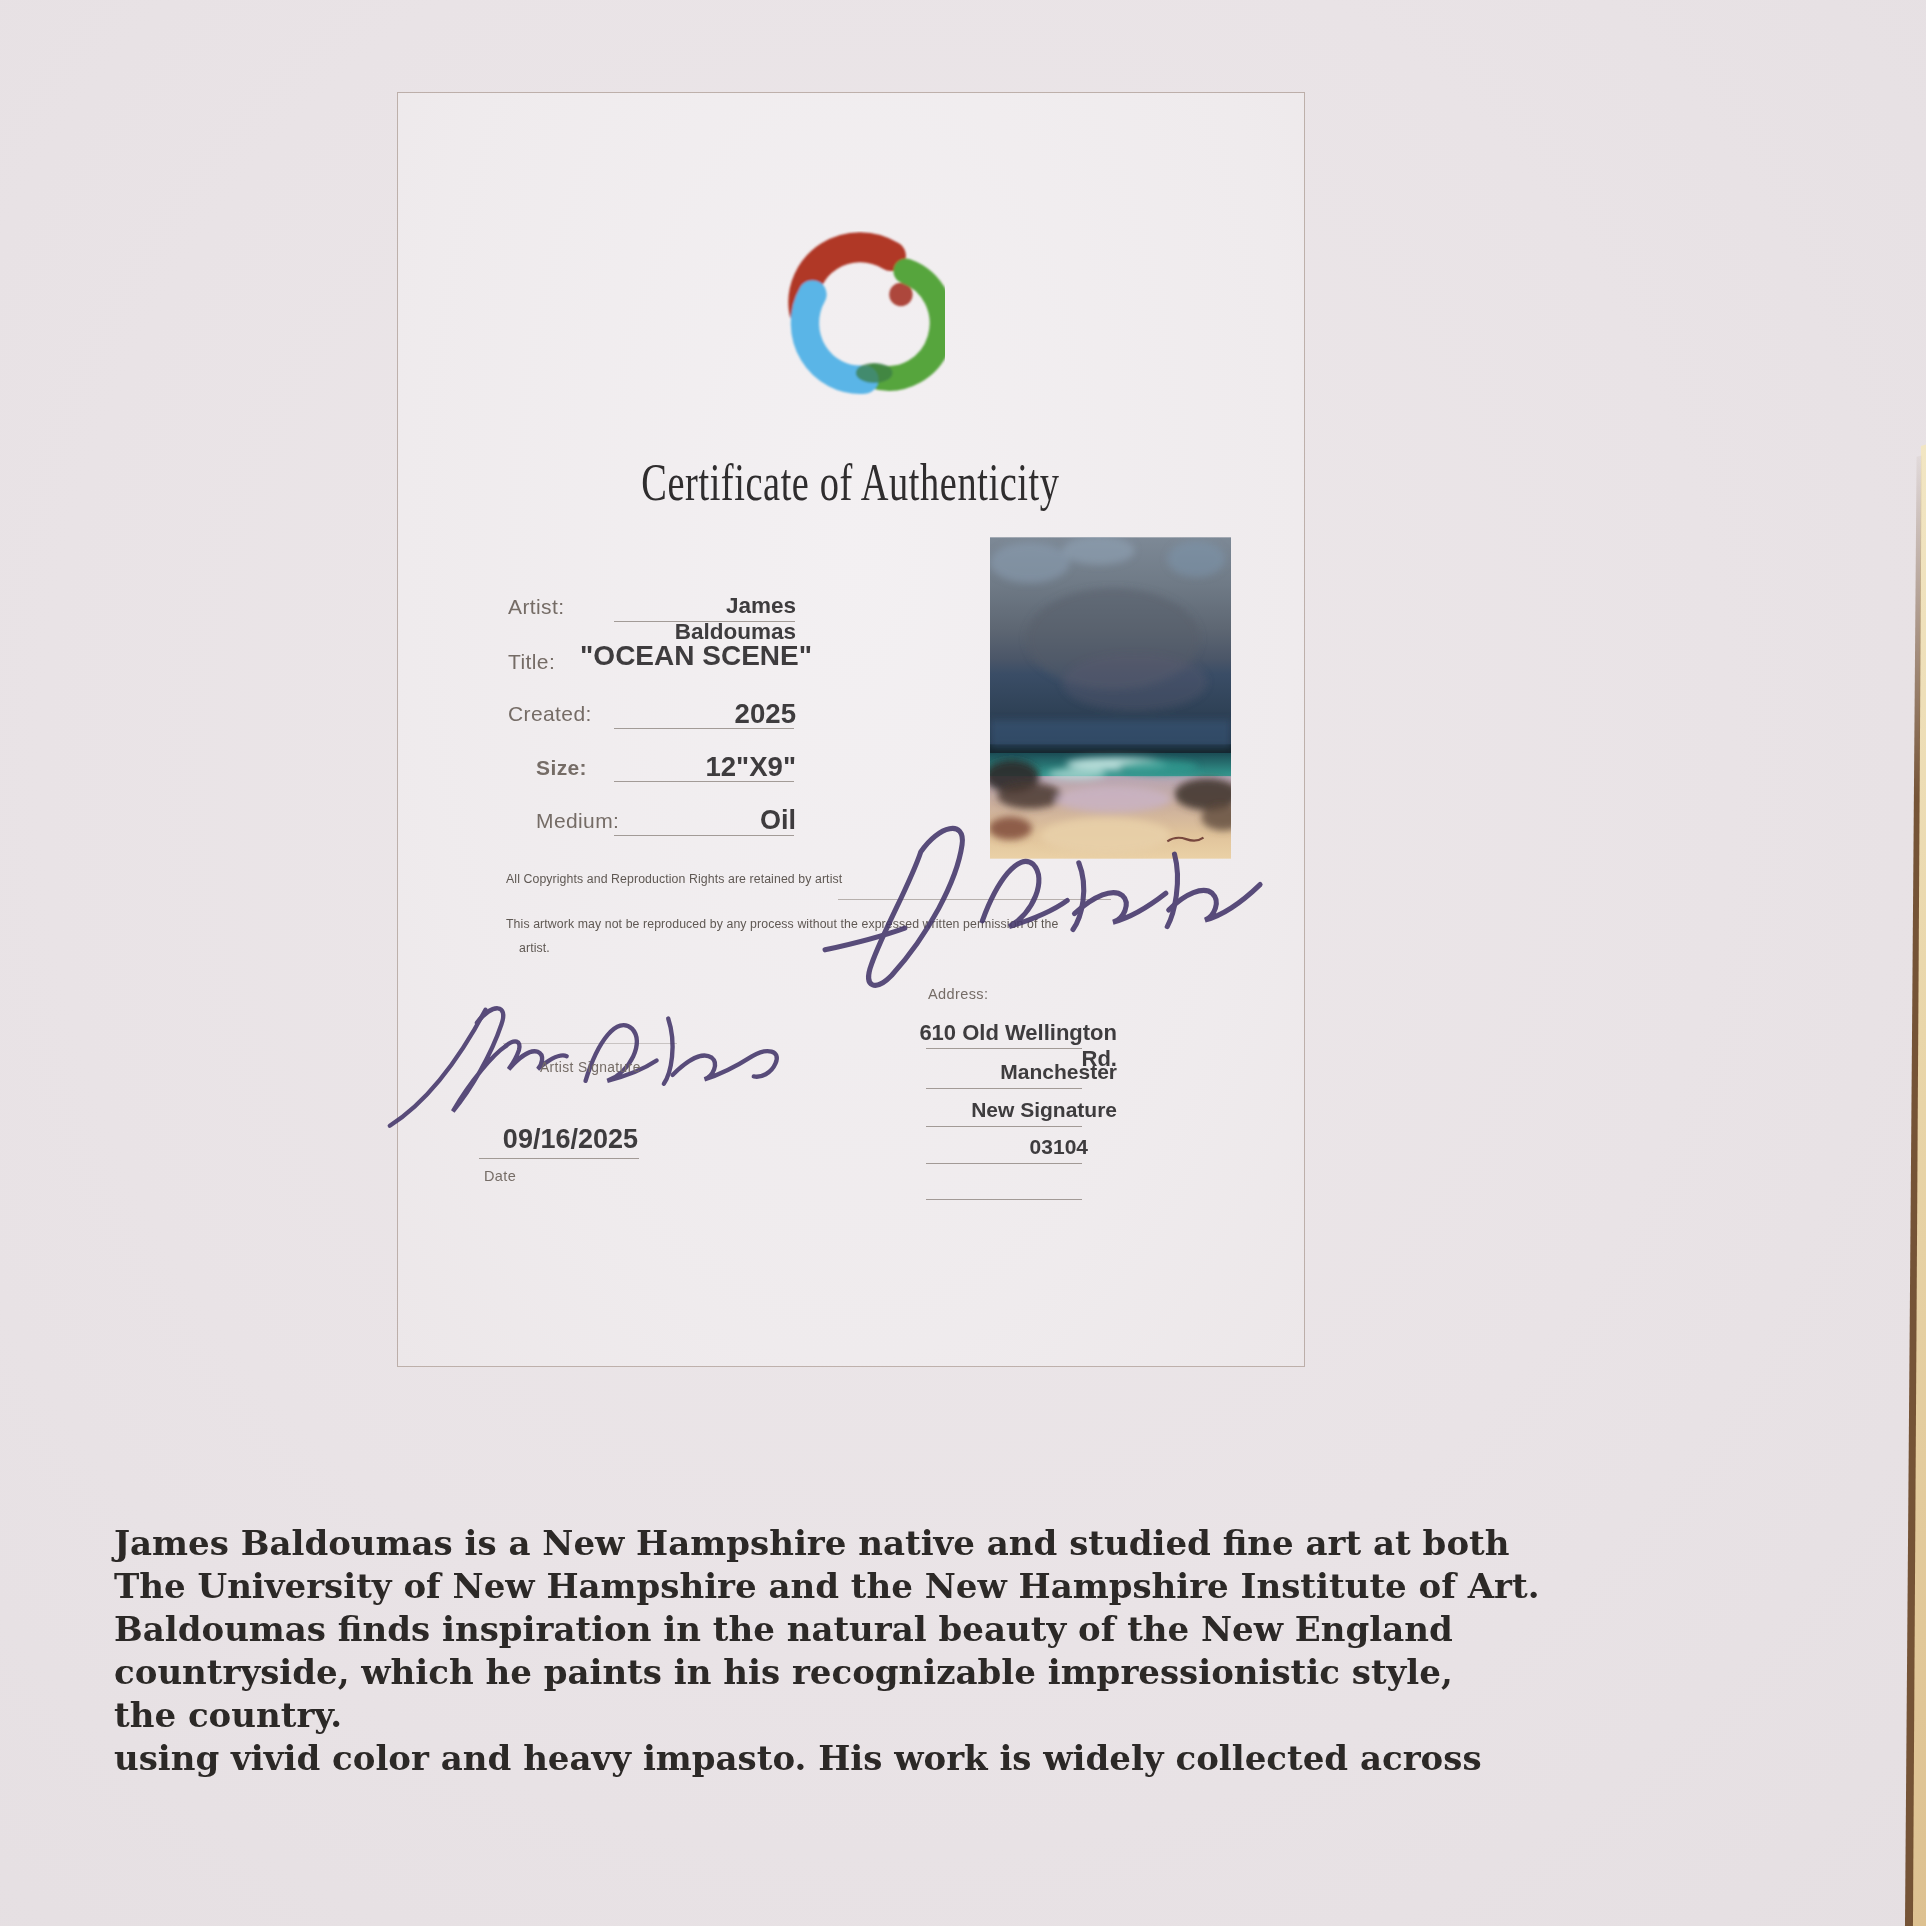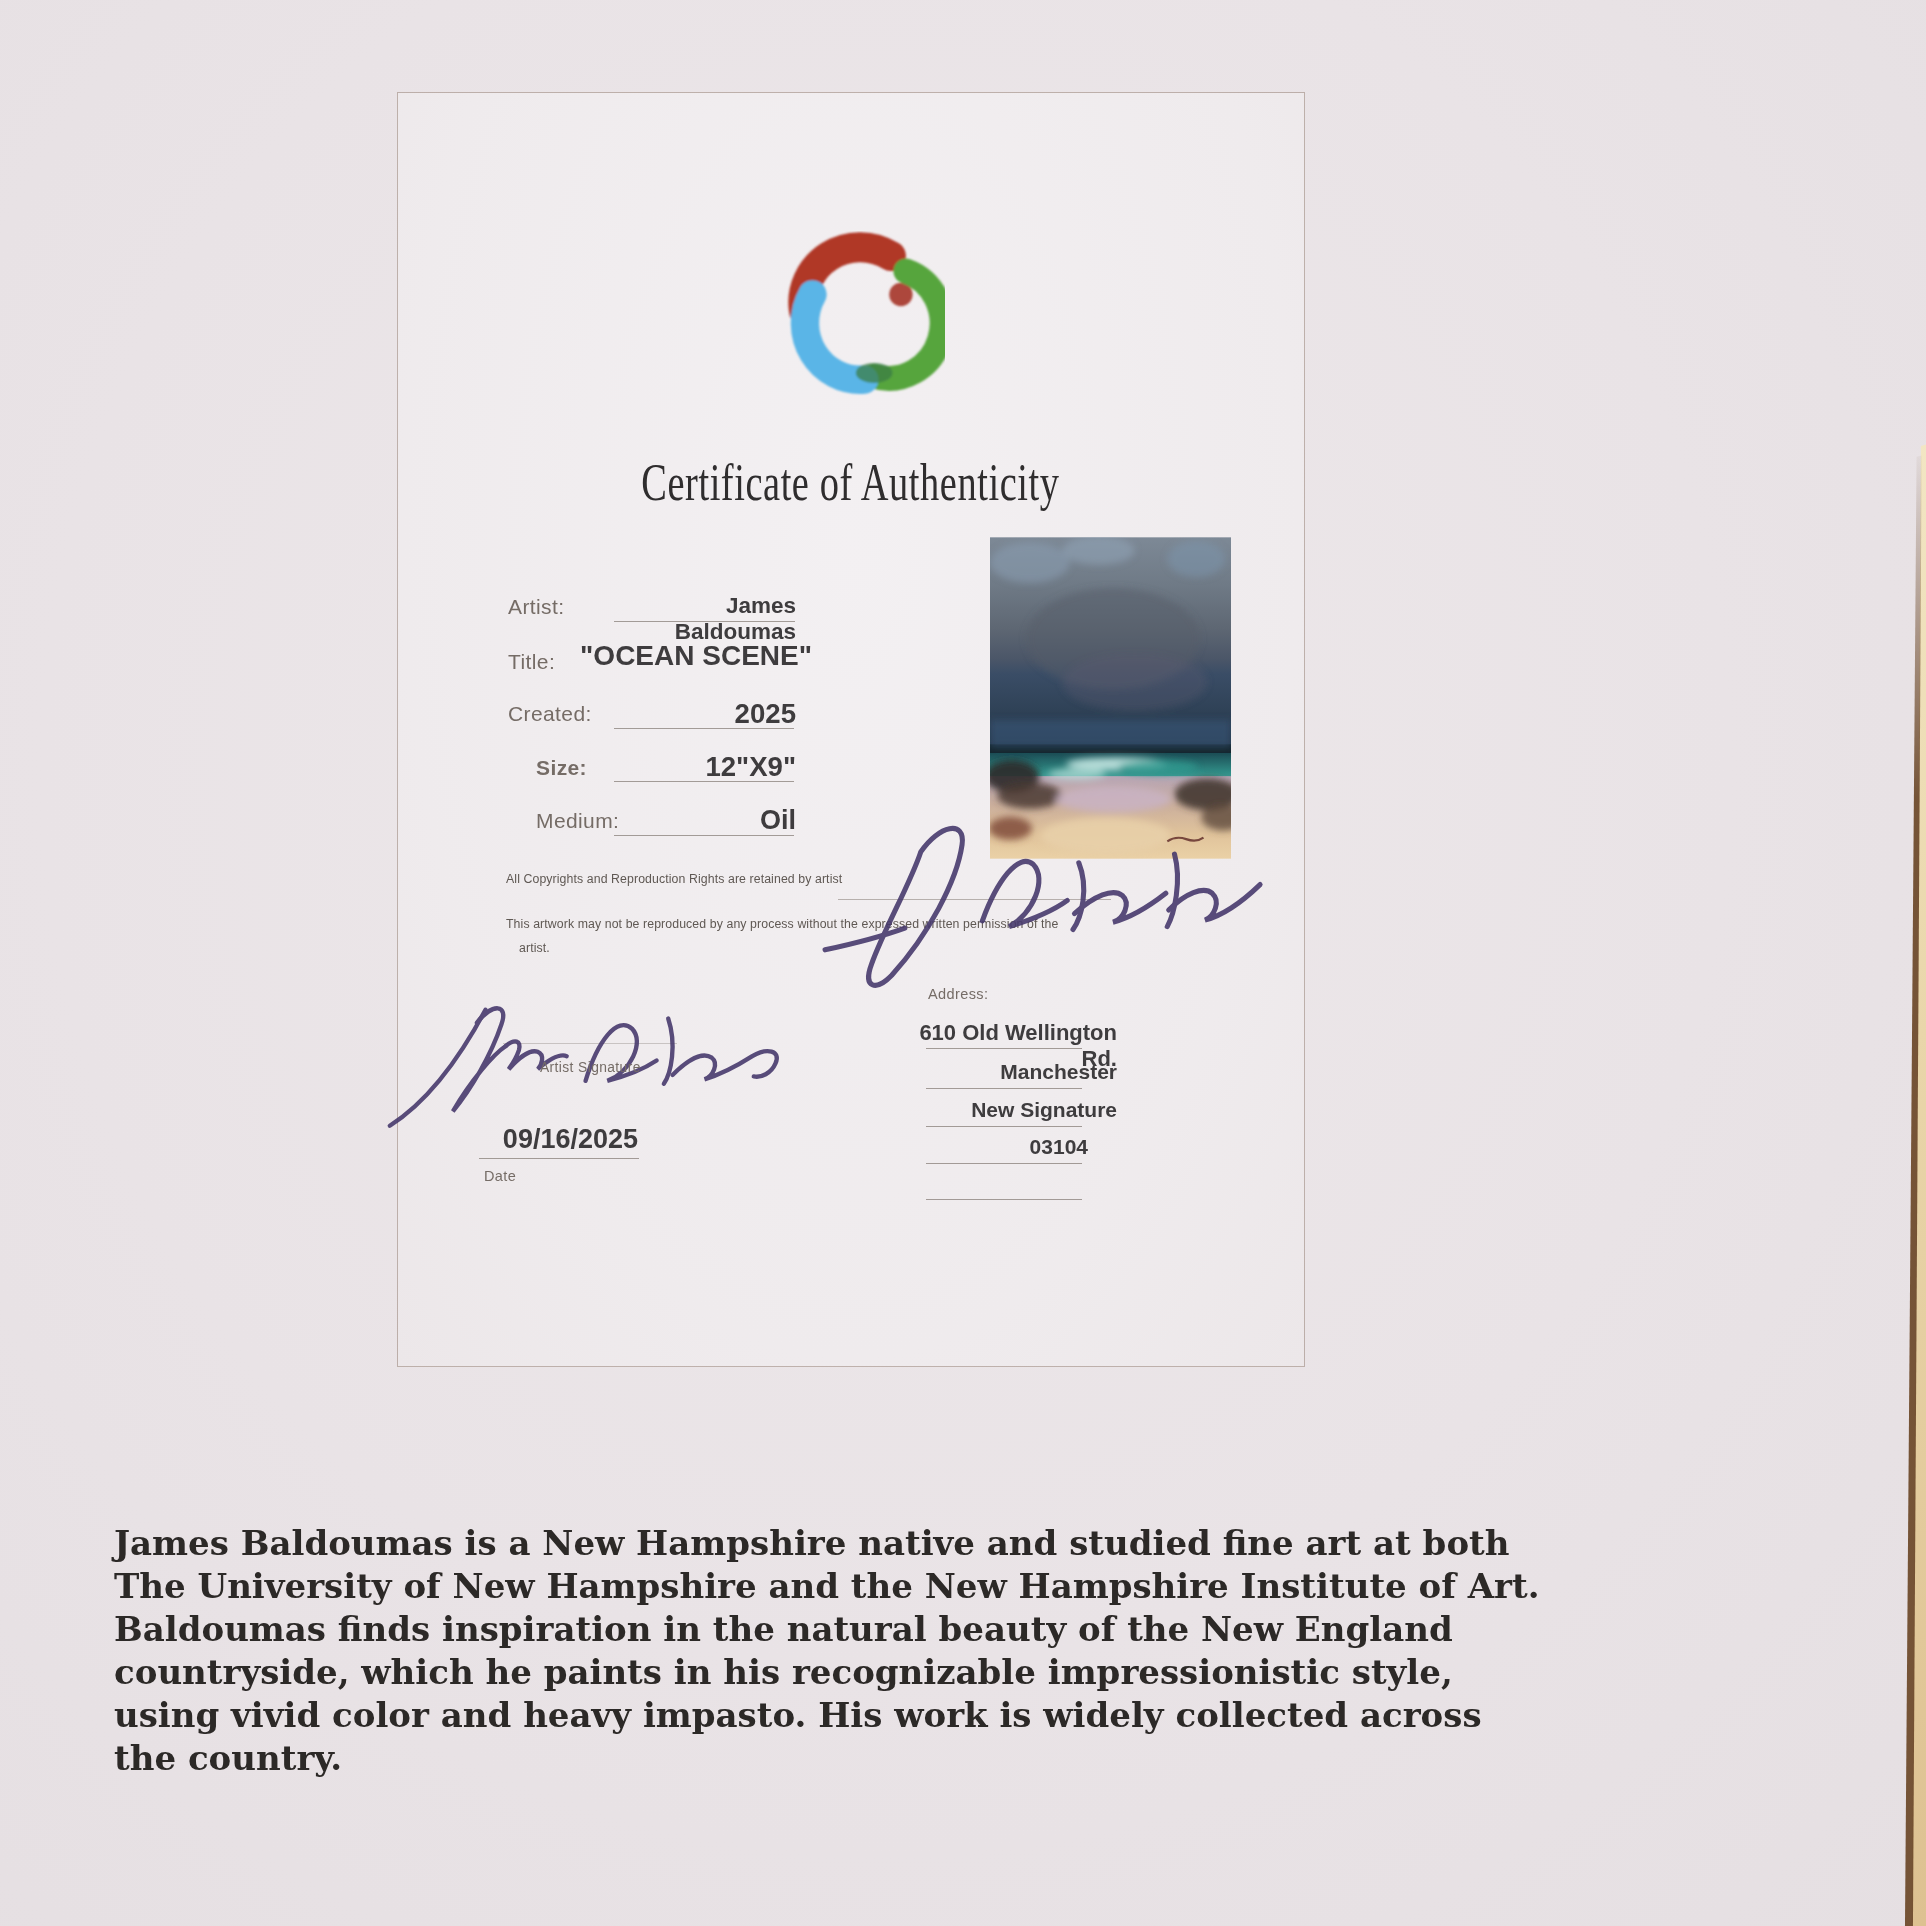--- a/index.html
+++ b/index.html
@@ -175,18 +175,18 @@
 
   <div class="abs fval" style="left:471px;top:1124px;width:167px;font-size:27px;">09/16/2025</div>
   <div class="abs uline" style="left:479px;top:1158px;width:160px;"></div>
   <div class="abs flabel" style="left:484px;top:1168px;font-size:14.5px;">Date</div>
 
   <div class="abs" style="left:114px;top:1522px;">
     <div class="bio">James Baldoumas is a New Hampshire native and studied fine art at both</div>
     <div class="bio">The University of New Hampshire and the New Hampshire Institute of Art.</div>
     <div class="bio">Baldoumas finds inspiration in the natural beauty of the New England</div>
     <div class="bio">countryside, which he paints in his recognizable impressionistic style,</div>
+    <div class="bio">the country.</div>
     <div class="bio">using vivid color and heavy impasto. His work is widely collected across</div>
-    <div class="bio">the country.</div>
   </div>
 
 </div>
 
 
 </body></html>

